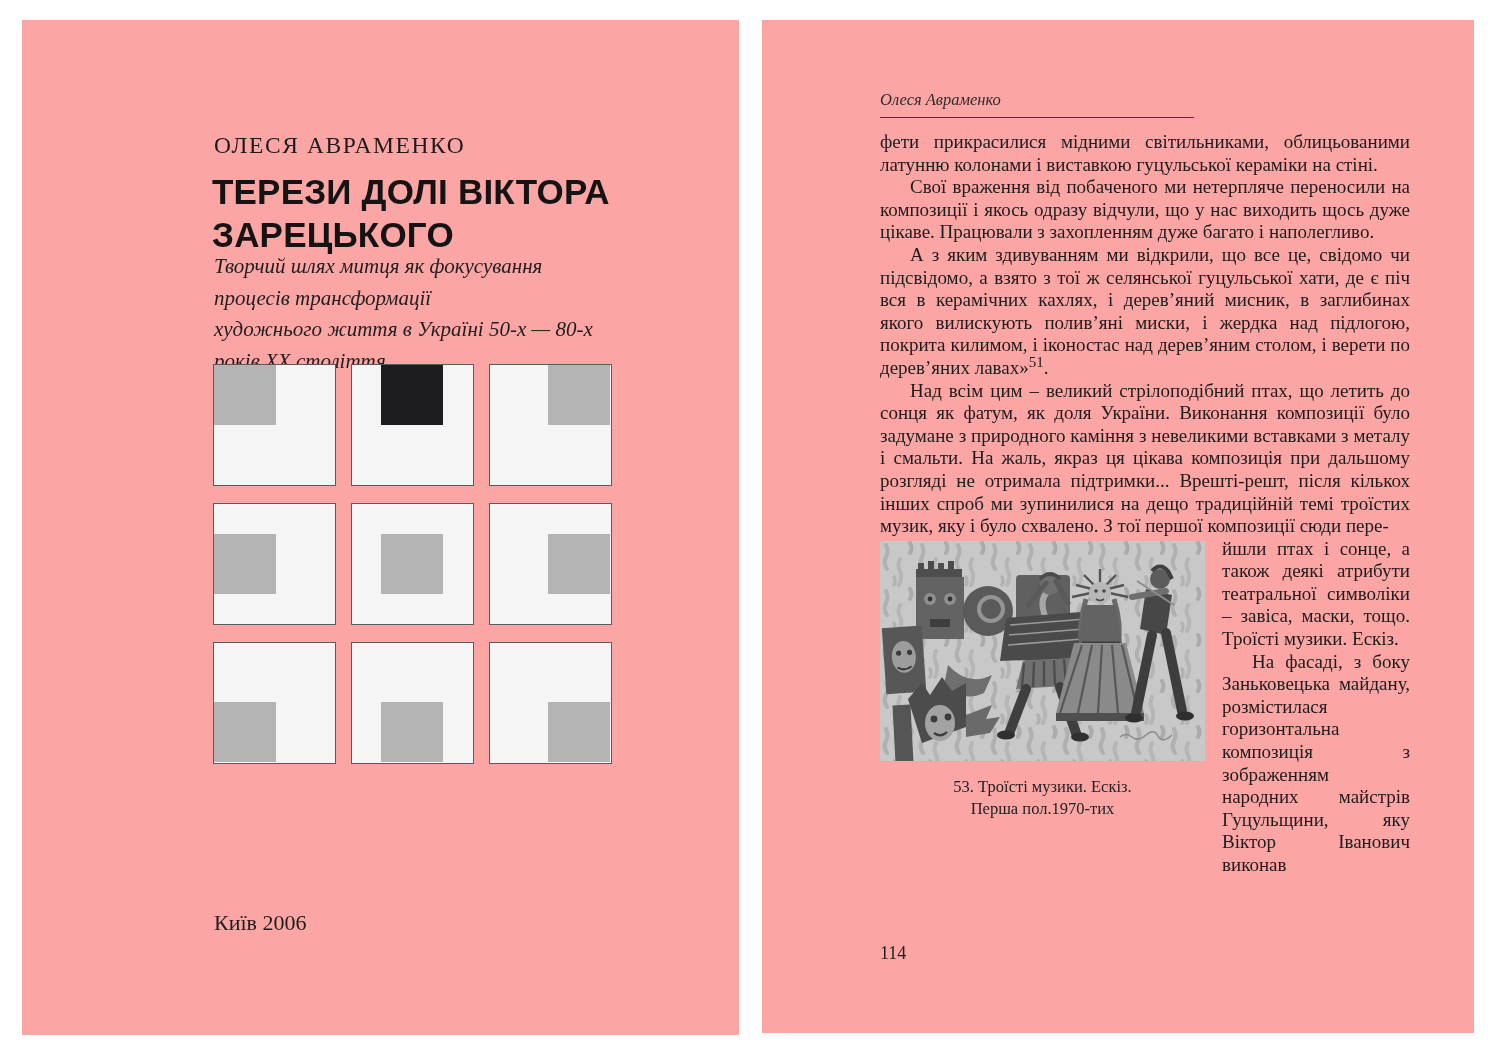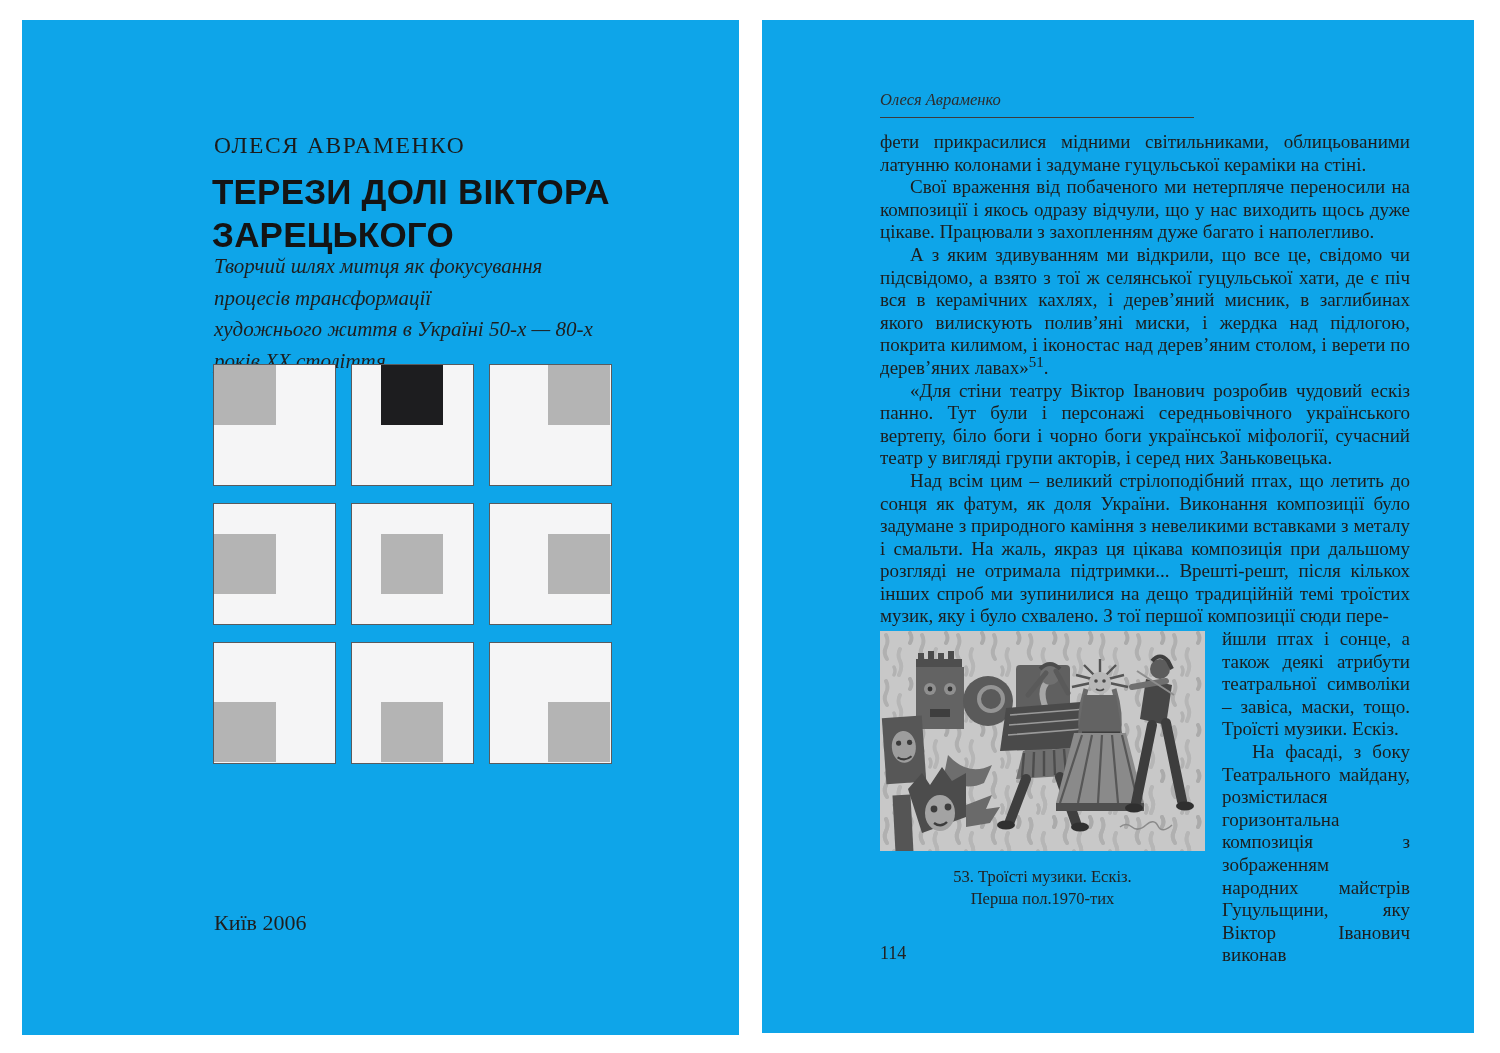--- a/index.html
+++ b/index.html
@@ -1,20 +1,20 @@
 <!DOCTYPE html>
 <html lang="uk"><head>
 <meta charset="utf-8">
 <style>
   html,body{margin:0;padding:0}
   body{
     width:1500px;height:1053px;position:relative;background:#ffffff;
     font-family:"Liberation Serif",serif;color:#1d1d1d;overflow:hidden;
   }
-  .page{position:absolute;top:20px;background:#0ea5e9}
+  .page{position:absolute;top:20px;background:#fca5a5}
   .page-left{left:22px;width:717px;height:1015px}
   .page-right{left:762px;width:712px;height:1013px}
 
   
   .author{position:absolute;left:192px;top:112px;margin:0;font-weight:400;
     font-size:23.5px;letter-spacing:1.6px;color:#1b1b1b;white-space:nowrap}
   .title{position:absolute;left:190px;top:150px;margin:0;
     font-family:"Liberation Sans",sans-serif;font-weight:700;font-size:35px;
     line-height:43px;color:#141414;letter-spacing:.2px}
   .subtitle{position:absolute;left:192px;top:231px;margin:0;font-style:italic;
@@ -83,24 +83,23 @@
       </div>
     <p class="imprint">Київ 2006</p>
   </section>
 
   <section class="page page-right">
     <div class="text-col">
       <div class="running-header">
         <span>Олеся Авраменко</span>
       </div>
 
-      <p class="noindent">фети прикрасилися мідними світильниками, облицьованими латунню колонами і задумане гуцульської кераміки на стіні.</p>
+      <p class="noindent">фети прикрасилися мідними світильниками, облицьованими латунню колонами і виставкою гуцульської кераміки на стіні.</p>
       <p>Свої враження від побаченого ми нетерпляче переносили на композиції і якось одразу відчули, що у нас виходить щось дуже цікаве. Працювали з захопленням дуже багато і наполегливо.</p>
       <p><span>А з яким здивуванням ми відкрили, що все це, свідомо чи підсвідомо, а взято з тої ж селянської гуцульської хати, де є піч вся в керамічних кахлях, і дерев’яний мисник, в заглибинах якого вилискують полив’яні миски, і жердка над підлогою, покрита килимом, і іконостас над дерев’яним столом, і верети по дерев’яних лавах»</span><sup>51</sup><span>.</span></p>
-      <p>«Для стіни театру Віктор Іванович розробив чудовий ескіз панно. Тут були і персонажі середньовічного українського вертепу, біло боги і чорно боги української міфології, сучасний театр у вигляді групи акторів, і серед них Заньковецька.</p>
       <p>Над всім цим – великий стрілоподібний птах, що летить до сонця як фатум, як доля України. Виконання композиції було задумане з природного каміння з невеликими вставками з металу і смальти. На жаль, якраз ця цікава композиція при дальшому розгляді не отримала підтримки... Врешті-решт, після кількох інших спроб ми зупинилися на дещо традиційній темі троїстих музик, яку і було схвалено. З тої першої композиції сюди пере-</p>
 
       <div class="wrap-zone">
         <figure class="artwork">
           <svg width="325" height="220" viewBox="0 0 325 220" aria-hidden="true">
             <defs>
               <pattern id="tex" width="36" height="46" patternUnits="userSpaceOnUse">
                 <path d="M6,4 q3,6 0,12 q-3,6 1,12" stroke="#b0b0b0" stroke-width="4" fill="none" stroke-linecap="round"></path>
                 <path d="M20,18 q-3,6 0,12 q3,6 -1,14" stroke="#b6b6b6" stroke-width="4" fill="none" stroke-linecap="round"></path>
                 <path d="M30,2 q3,5 0,10" stroke="#ababab" stroke-width="4" fill="none" stroke-linecap="round"></path>
@@ -194,19 +193,19 @@
               <ellipse cx="2" cy="157" rx="9" ry="4.5" fill="#2f2f2f"></ellipse>
               <ellipse cx="53" cy="155" rx="9" ry="4.5" fill="#2f2f2f"></ellipse>
             </g>
 
             <path d="M240,196 q6,-5 12,0 t14,-2 t12,1 t14,-1" stroke="#8a8a8a" stroke-width="1.6" fill="none"></path>
           </svg>
           <figcaption>53. Троїсті музики. Ескіз.<br>Перша пол.1970-тих</figcaption>
         </figure>
 
         <p class="noindent">йшли птах і сонце, а також деякі атрибути театральної символіки – завіса, маски, тощо. Троїсті музики. Ескіз.</p>
-        <p>На фасаді, з боку Театрального майдану, розмістилася горизонтальна композиція з зображенням народних майстрів Гуцульщини, яку Віктор Іванович виконав</p>
+        <p>На фасаді, з боку Заньковецька майдану, розмістилася горизонтальна композиція з зображенням народних майстрів Гуцульщини, яку Віктор Іванович виконав</p>
       </div>
     </div>
 
     <div class="page-number">114</div>
   </section>
 </div>
 
 </body></html>

